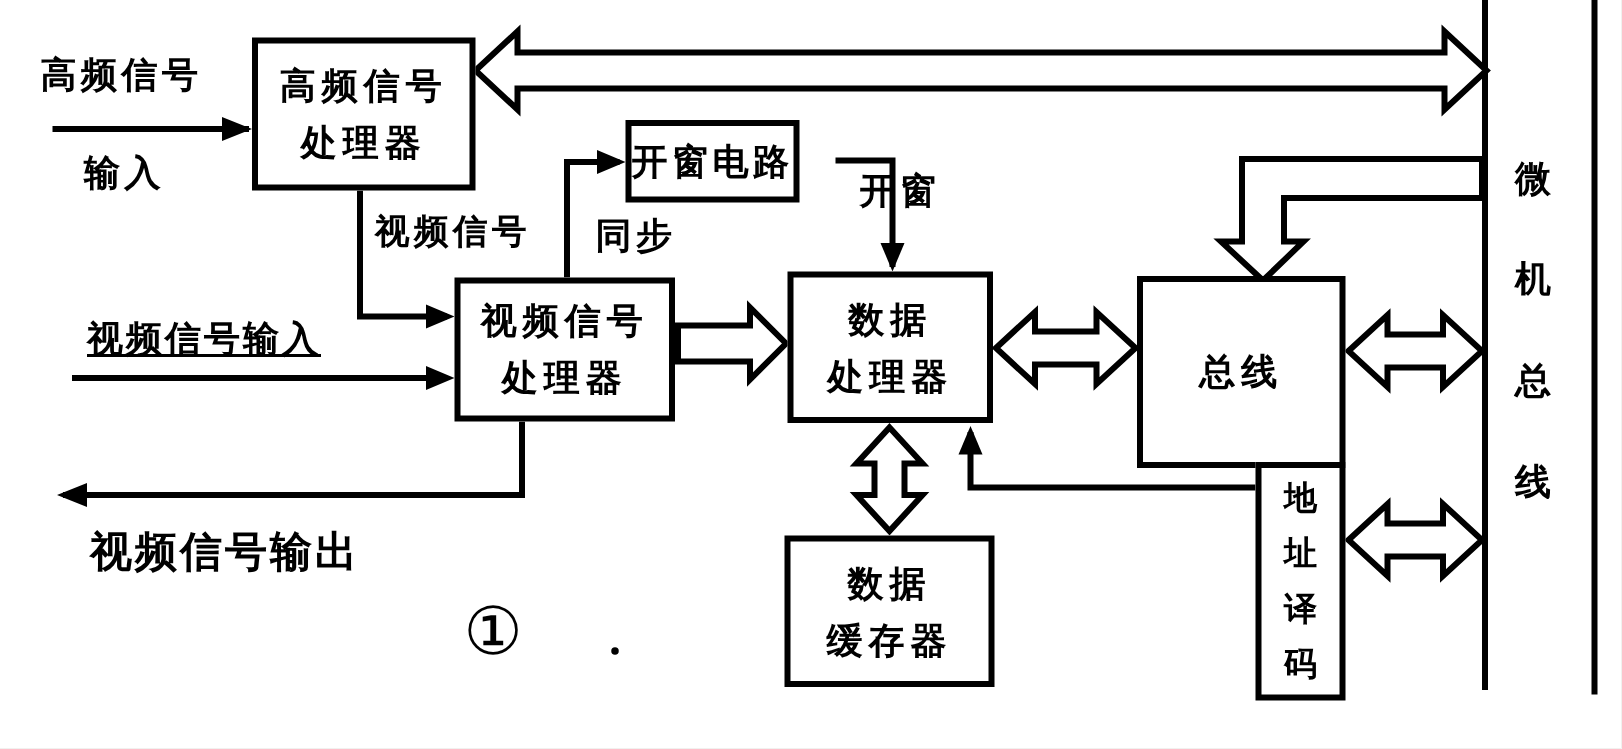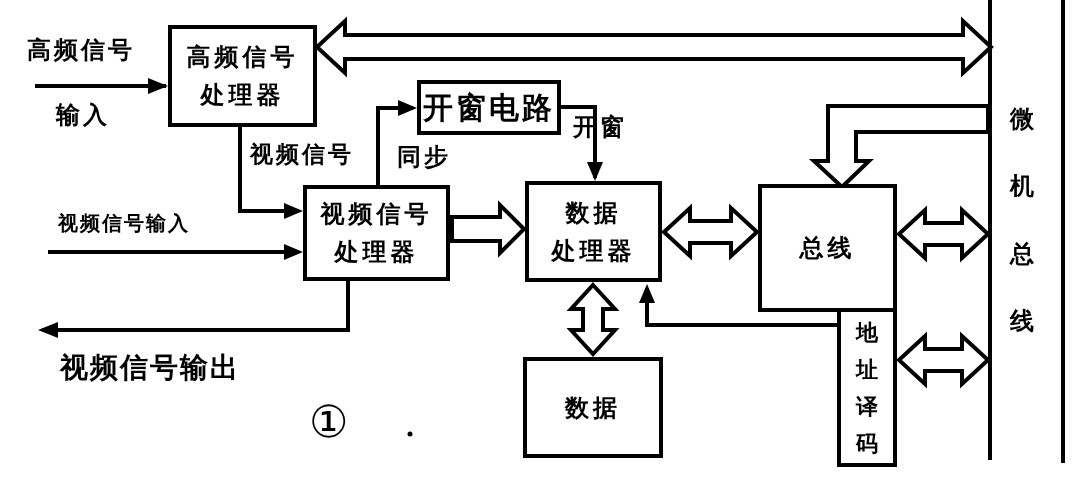--- a/index.html
+++ b/index.html
@@ -34,32 +34,32 @@
   }
   .box span { display: block; white-space: nowrap; }
   .lbl {
     position: absolute;
     font-weight: 700;
     font-size: 24px;
     letter-spacing: 3px;
     white-space: nowrap;
   }
   .box-hf      { left: 168px; top: 25px;  width: 149px; height: 102px; }
-  .box-window  { left: 417px; top: 80px;  width: 144px; height: 55px;  font-size: 30px; letter-spacing: 3px; }
+  .box-window  { left: 417px; top: 80px;  width: 116px; height: 55px;  font-size: 24px; letter-spacing: 3px; }
   .box-vsp     { left: 303px; top: 185px; width: 147px; height: 96px;  }
   .box-dp      { left: 525px; top: 181px; width: 137px; height: 101px; }
   .box-bm      { left: 758px; top: 184px; width: 139px; height: 128px; }
   .box-buf     { left: 523px; top: 357px; width: 140px; height: 101px; }
   .box-addr    { left: 837px; top: 308px; width: 60px;  height: 159px; font-size: 22px; line-height: 37px; letter-spacing: 0; }
   .lbl-hf1     { left: 27px;  top: 34px;  }
   .lbl-hf2     { left: 56px;  top: 99px;  }
   .lbl-vsig    { left: 250px; top: 139px; font-size: 23px; }
   .lbl-sync    { left: 397px; top: 141px; text-align: right; }
   .lbl-window  { left: 573px; top: 111px; }
-  .lbl-vin     { left: 58px;  top: 210px; font-size: 20px; letter-spacing: 2px; }
+  .lbl-vin     { left: 58px;  top: 210px; font-size: 24px; letter-spacing: 2px; text-decoration: underline; }
   .lbl-vout    { left: 60px;  top: 349px; font-size: 28px; letter-spacing: 2px; }
   .lbl-fig     { left: 309px; top: 396px; font-size: 44px; font-weight: 400; letter-spacing: 0; }
   .bus-label {
     position: absolute;
     left: 1006px; top: 103px;
     width: 32px; height: 234px;
     display: flex;
     flex-direction: column;
     align-items: center;
     justify-content: space-between;
@@ -125,20 +125,21 @@
     <span>数据</span>
     <span>处理器</span>
   </div>
 
   <div class="box box-bm">
     <span>总线</span>
   </div>
 
   <div class="box box-buf">
     <span>数据</span>
+    <span>缓存器</span>
   </div>
 
   <div class="box box-addr">
     <span>地</span>
     <span>址</span>
     <span>译</span>
     <span>码</span>
   </div>
 
   <div class="lbl lbl-hf1">高频信号</div>

